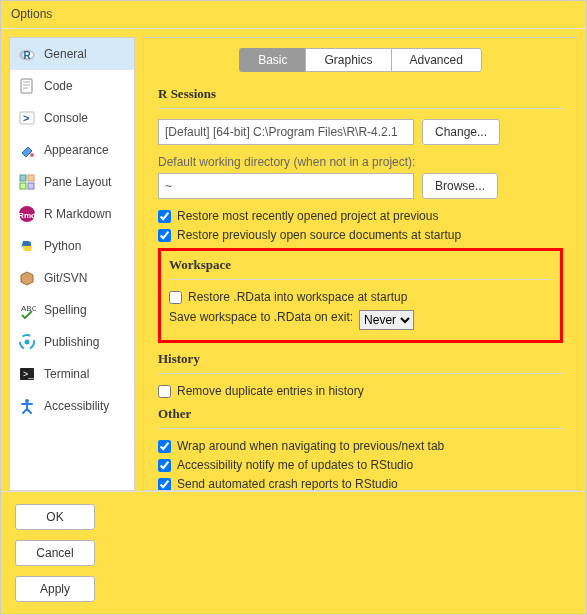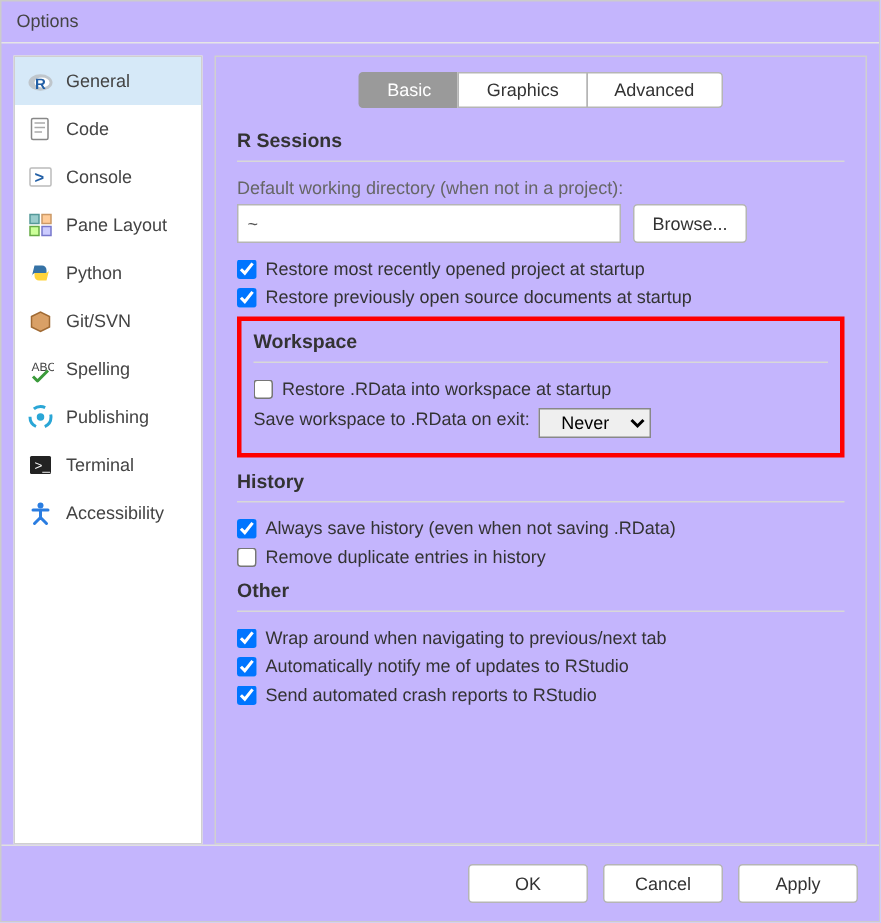--- a/index.html
+++ b/index.html
@@ -12,21 +12,21 @@
     width: 587px;
     height: 615px;
     overflow: hidden;
   }
   .window {
     border: 1px solid #ccc;
     width: 587px;
     height: 615px;
     display: flex;
     flex-direction: column;
-    background: #c4b5fd;
+    background: #fde047;
   }
   .titlebar {
     height: 28px;
     border-bottom: 1px solid #e5e5e5;
     padding: 6px 10px;
     font-size: 12px;
     color: #444;
   }
   .body {
     flex: 1;
@@ -85,20 +85,21 @@
   .tab.active {
     background: #9a9a9a;
     color: #fff;
     border-color: #9a9a9a;
   }
   .section-head {
     font-weight: 600;
     font-size: 13px;
     margin: 8px 0 6px 0;
     color: #333;
+    font-family: Liberation Serif, serif;
   }
   .hr { border: 0; border-top: 1px solid #d8d8d8; margin: 4px 0 10px 0; }
   .muted { color: #666; font-size: 12px; margin: 6px 0 4px 0; }
   .row { display: flex; align-items: center; gap: 8px; margin: 4px 0; }
   .textfield {
     border: 1px solid #b5b5b5;
     padding: 4px 6px;
     font-size: 12px;
     height: 26px;
     background: #fff;
@@ -130,28 +131,29 @@
     border: 3px solid #ff0000;
     padding: 6px 8px 10px 8px;
     margin: 6px 0 4px 0;
   }
   .highlight-box .section-head { margin-top: 0; }
   .save-row { display: flex; align-items: flex-start; gap: 6px; margin-top: 6px; font-size: 12px; }
   select.sel {
     border: 1px solid #888;
     font-size: 12px;
     height: 20px;
-    padding: 0 10px;
+    padding: 0 0;
   }
   .footer {
     border-top: 1px solid #e0e0e0;
     padding: 12px 14px;
     display: flex;
     justify-content: flex-end;
     gap: 10px;
+    flex-direction: column;
   }
   .footer .btn { width: 80px; text-align: center; }
 </style>
 </head>
 <body>
 
 <div class="window">
 
   <div class="titlebar">Options</div>
 
@@ -184,31 +186,49 @@
           <svg viewBox="0 0 18 18" width="18" height="18">
               <rect x="2" y="3" width="14" height="12" rx="1" fill="#fff" stroke="#bbb"></rect>
               <text x="5" y="13" font-size="11" fill="#2460a6" font-weight="bold">&gt;</text>
             </svg>
         </span>
         <span class="side-label">Console</span>
       </div>
       <div class="side-item">
         <span class="side-icon">
           <svg viewBox="0 0 18 18" width="18" height="18">
+              <path d="M4 12 L10 6 L14 10 L8 16 Z" fill="#5aa0e6" stroke="#2a6db0"></path>
+              <circle cx="14" cy="14" r="2" fill="#e06666"></circle>
+            </svg>
+        </span>
+        <span class="side-label">Appearance</span>
+      </div>
+      <div class="side-item">
+        <span class="side-icon">
+          <svg viewBox="0 0 18 18" width="18" height="18">
               <rect x="2" y="2" width="6" height="6" fill="#9cc" stroke="#599"></rect>
               <rect x="10" y="2" width="6" height="6" fill="#fc9" stroke="#c96"></rect>
               <rect x="2" y="10" width="6" height="6" fill="#cf9" stroke="#6a4"></rect>
               <rect x="10" y="10" width="6" height="6" fill="#ccf" stroke="#77c"></rect>
             </svg>
         </span>
         <span class="side-label">Pane Layout</span>
       </div>
       <div class="side-item">
         <span class="side-icon">
           <svg viewBox="0 0 18 18" width="18" height="18">
+              <circle cx="9" cy="9" r="8" fill="#b3186d"></circle>
+              <text x="9" y="13" font-size="8" fill="#fff" text-anchor="middle" font-weight="bold">Rmd</text>
+            </svg>
+        </span>
+        <span class="side-label">R Markdown</span>
+      </div>
+      <div class="side-item">
+        <span class="side-icon">
+          <svg viewBox="0 0 18 18" width="18" height="18">
               <path d="M5 4 h5 a3 3 0 0 1 3 3 v2 h-7 a3 3 0 0 0 -3 3" fill="#3572A5"></path>
               <path d="M13 14 h-5 a3 3 0 0 1 -3 -3 v-2 h7 a3 3 0 0 0 3 -3" fill="#FFD43B"></path>
             </svg>
         </span>
         <span class="side-label">Python</span>
       </div>
       <div class="side-item">
         <span class="side-icon">
           <svg viewBox="0 0 18 18" width="18" height="18">
               <path d="M3 6 L9 3 L15 6 L15 13 L9 16 L3 13 Z" fill="#d9a066" stroke="#a06a33"></path>
@@ -257,28 +277,32 @@
     <div class="main">
 
       <div class="tabs">
         <div class="tab active"><span>Basic</span></div>
         <div class="tab"><span>Graphics</span></div>
         <div class="tab"><span>Advanced</span></div>
       </div>
 
       <div class="section-head">R Sessions</div>
       <hr class="hr">
+      <div class="row">
+        <input class="textfield wide" readonly="" value="[Default] [64-bit] C:\Program Files\R\R-4.2.1" style="">
+        <button class="btn">Change...</button>
+      </div>
       <div class="muted" style="margin-top:10px">Default working directory (when not in a project):</div>
       <div class="row">
         <input class="textfield wide" value="~" style="">
         <button class="btn">Browse...</button>
       </div>
       <div class="chk-row" style="margin-top:10px">
         <input type="checkbox" checked="" style="">
-        <span>Restore most recently opened project at startup</span>
+        <span>Restore most recently opened project at previous</span>
       </div>
       <div class="chk-row">
         <input type="checkbox" checked="" style="">
         <span>Restore previously open source documents at startup</span>
       </div>
 
       <div class="highlight-box">
         <div class="section-head">Workspace</div>
         <hr class="hr">
         <div class="chk-row">
@@ -289,37 +313,33 @@
           <span>Save workspace to .RData on exit:</span>
           <select class="sel">
             <option>Never</option>
           </select>
         </div>
       </div>
 
       <div class="section-head">History</div>
       <hr class="hr">
       <div class="chk-row">
-        <input type="checkbox" checked="" style="">
-        <span>Always save history (even when not saving .RData)</span>
-      </div>
-      <div class="chk-row">
         <input type="checkbox" style="">
         <span>Remove duplicate entries in history</span>
       </div>
 
       <div class="section-head">Other</div>
       <hr class="hr">
       <div class="chk-row">
         <input type="checkbox" checked="" style="">
         <span>Wrap around when navigating to previous/next tab</span>
       </div>
       <div class="chk-row">
         <input type="checkbox" checked="" style="">
-        <span>Automatically notify me of updates to RStudio</span>
+        <span>Accessibility notify me of updates to RStudio</span>
       </div>
       <div class="chk-row">
         <input type="checkbox" checked="" style="">
         <span>Send automated crash reports to RStudio</span>
       </div>
 
     </div>
   </div>
 
   <div class="footer">

